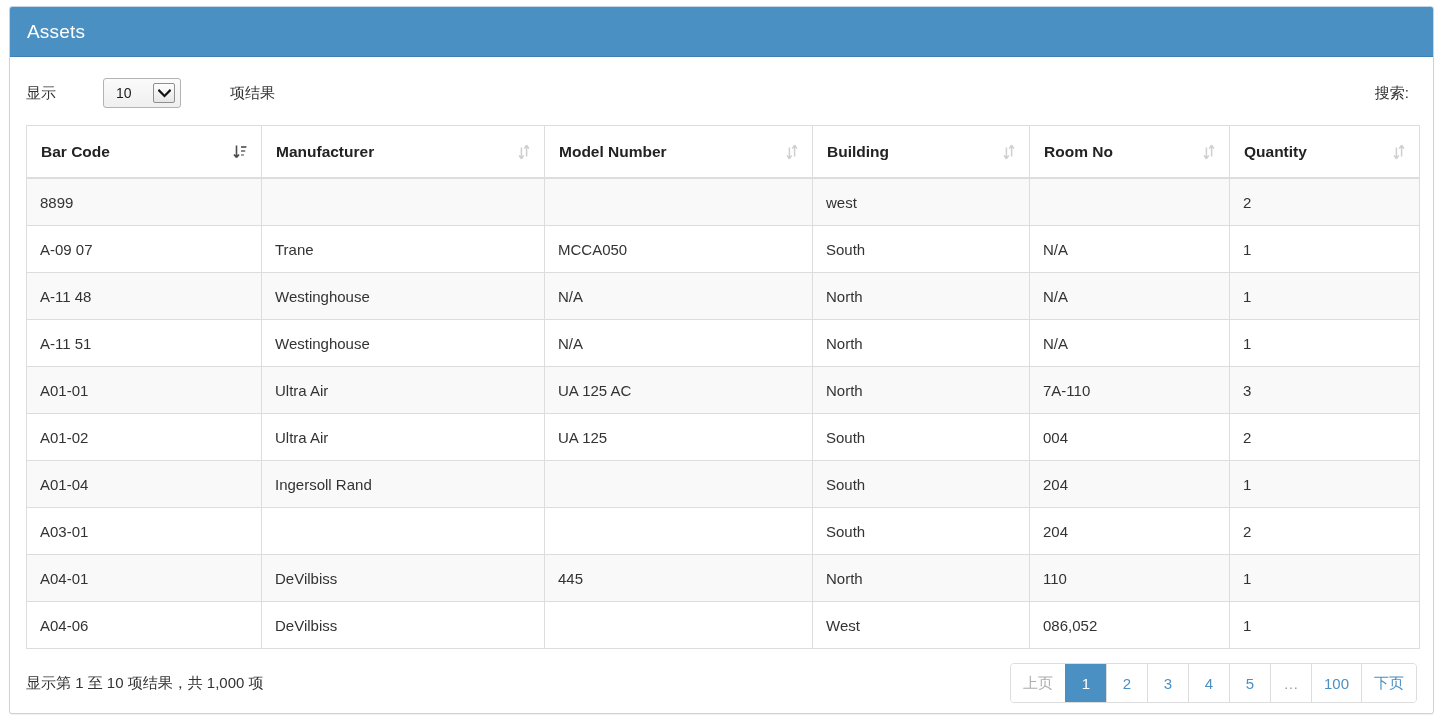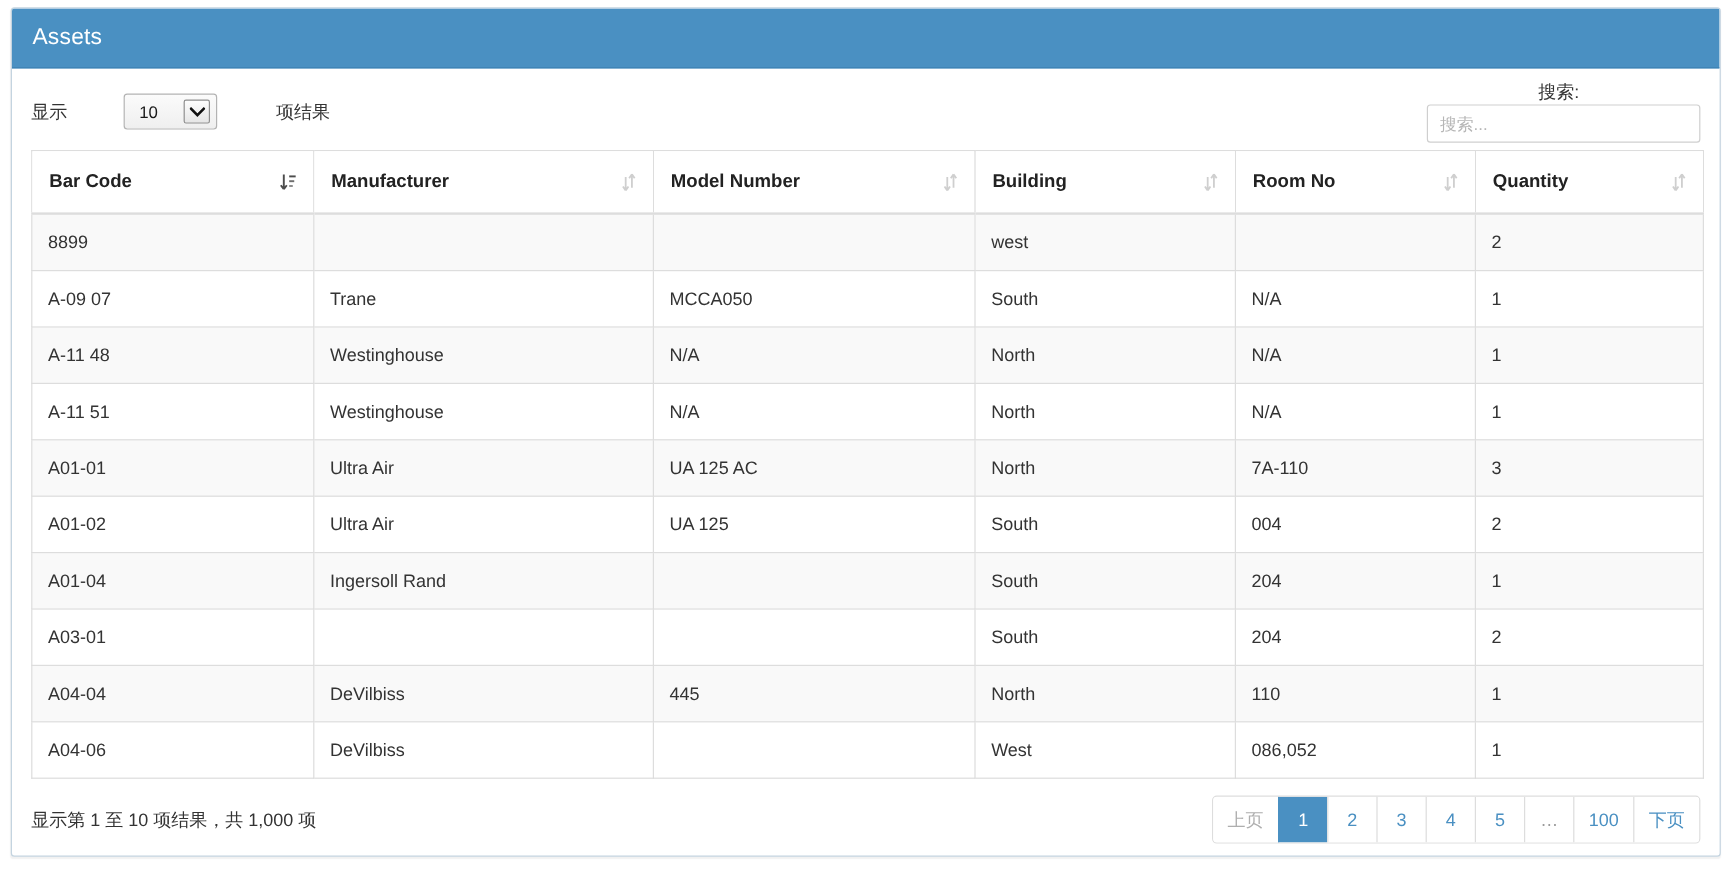--- a/index.html
+++ b/index.html
@@ -258,21 +258,20 @@
               <svg width="13" height="9" viewBox="0 0 13 9" aria-hidden="true">
                 <path d="M1.2 1.6 L6.5 7 L11.8 1.6" fill="none" stroke="#111111" stroke-width="2.1" stroke-linecap="square"></path>
               </svg>
             </span>
           </div>
           <span class="lbl-post">项结果</span>
         </div>
 
         <div class="search-control">
           <span class="search-label">搜索:</span>
-          <input class="search-input" type="text" placeholder="搜索..." style="">
         </div>
 
       </div>
 
       <div class="table-wrap">
         <table class="dt">
           <colgroup>
             <col class="c0">
               <col class="c1">
               <col class="c2">
@@ -418,21 +417,21 @@
               </tr>
               <tr class="even">
                 <td>A03-01</td>
                 <td></td>
                 <td></td>
                 <td>South</td>
                 <td>204</td>
                 <td>2</td>
               </tr>
               <tr class="odd">
-                <td>A04-04</td>
+                <td>A04-01</td>
                 <td>DeVilbiss</td>
                 <td>445</td>
                 <td>North</td>
                 <td>110</td>
                 <td>1</td>
               </tr>
               <tr class="even">
                 <td>A04-06</td>
                 <td>DeVilbiss</td>
                 <td></td>

